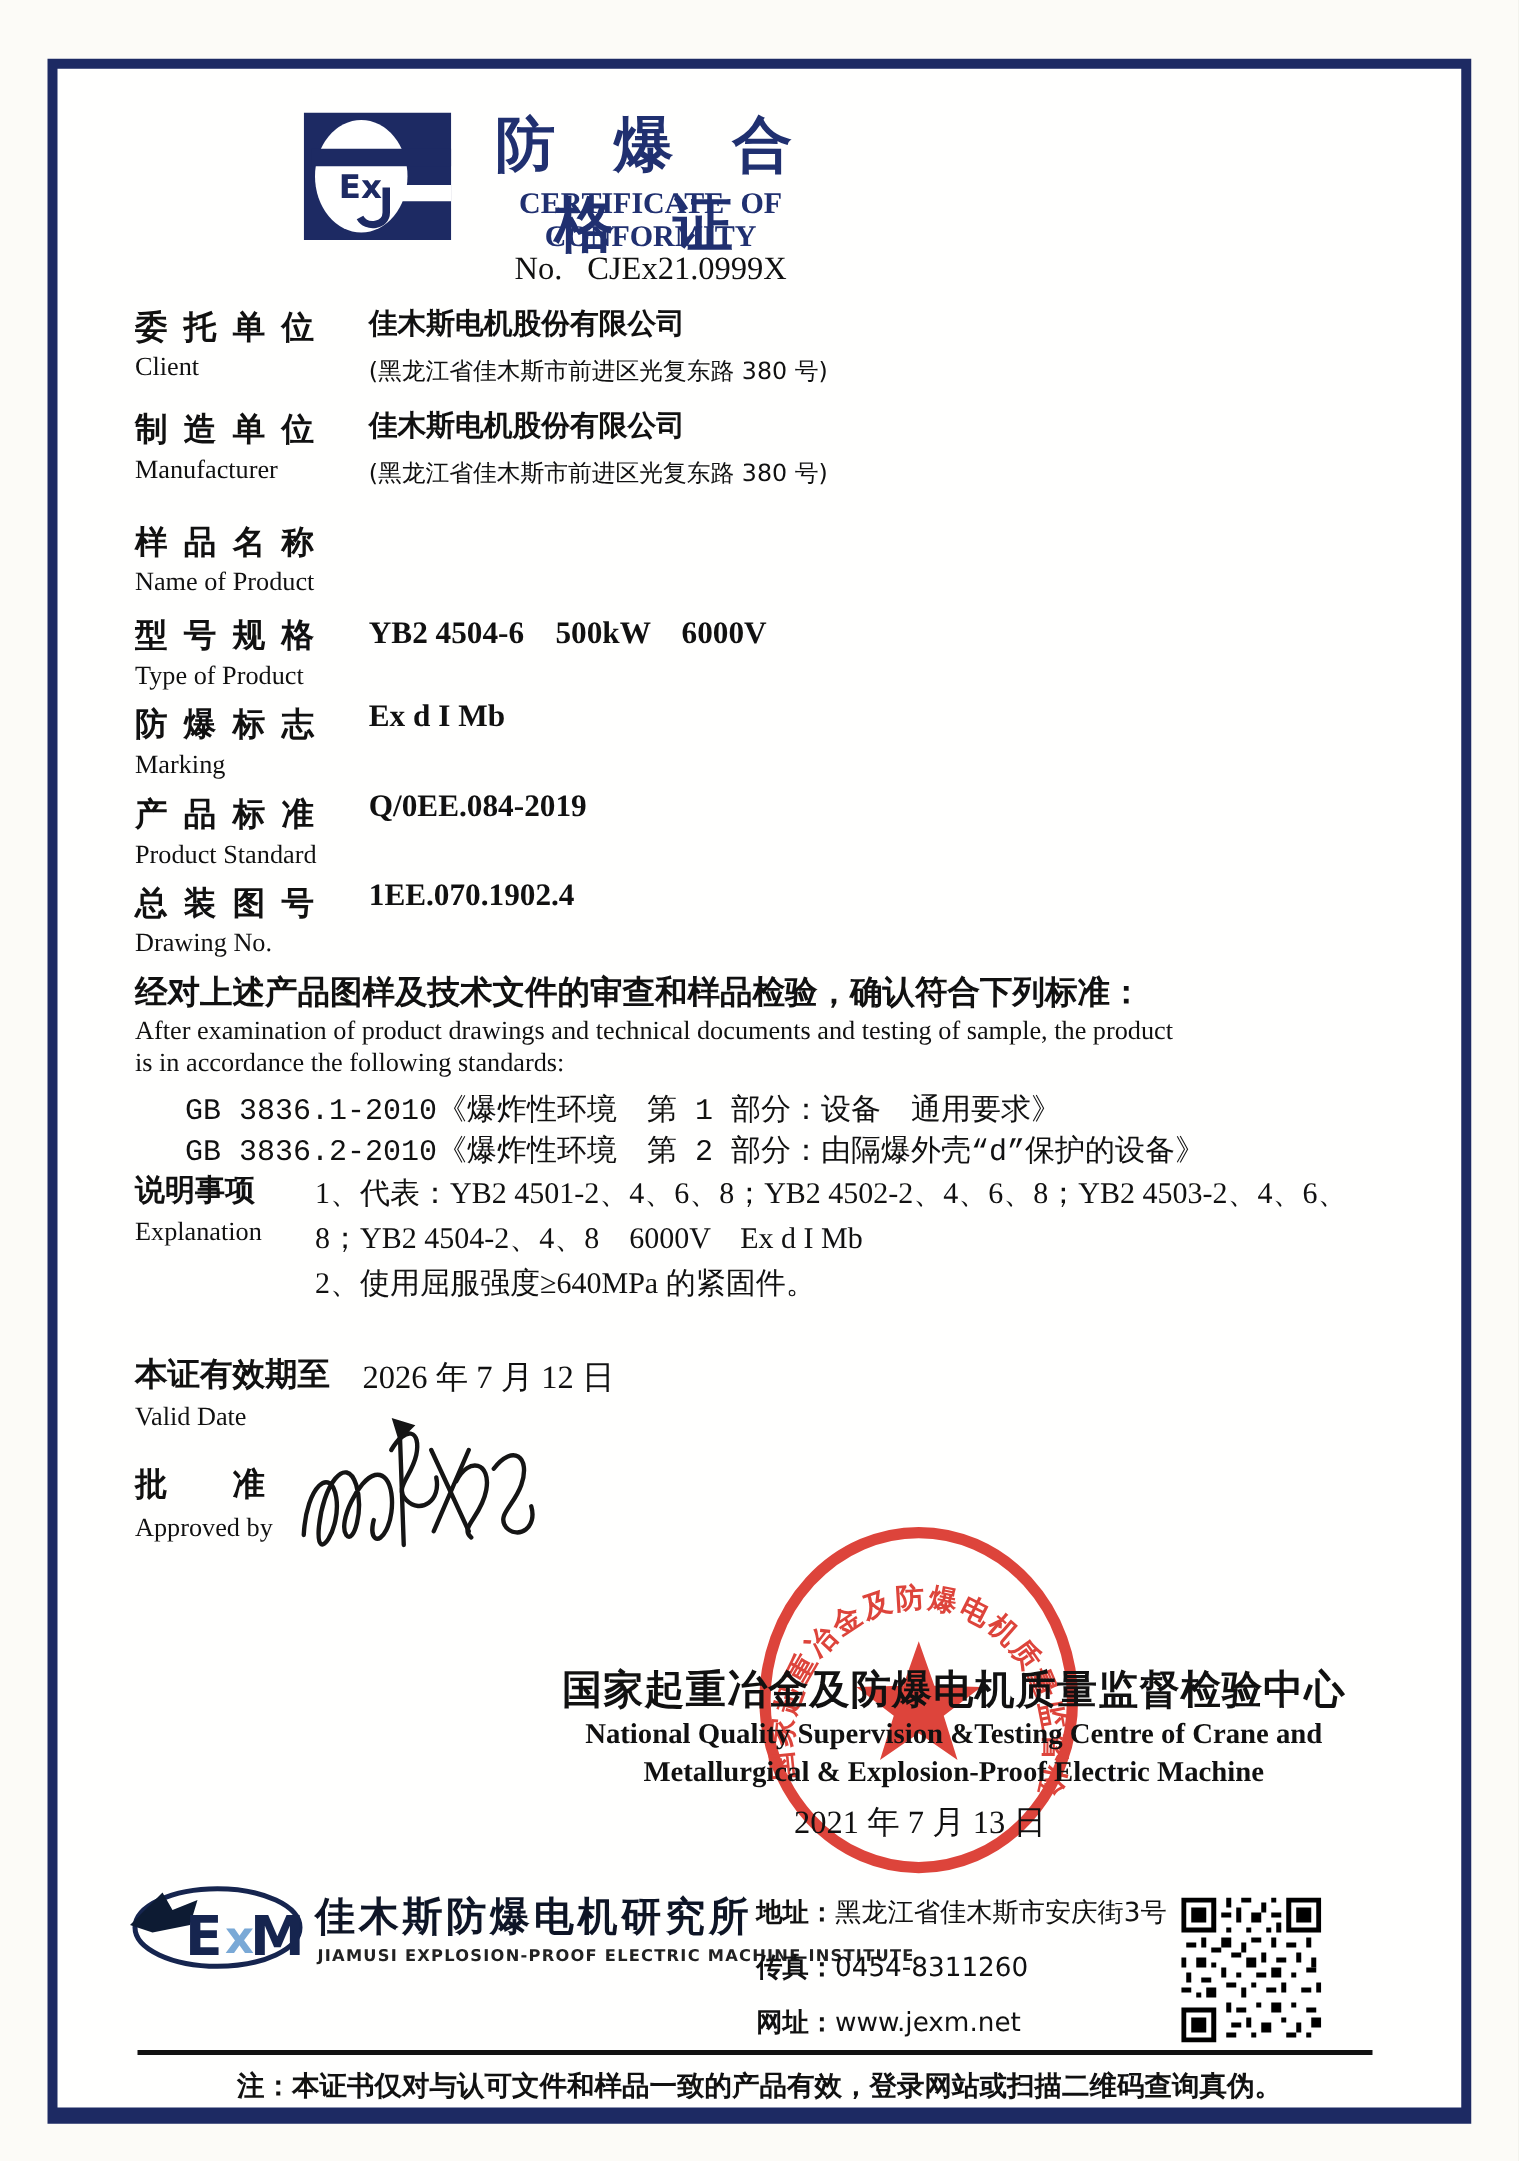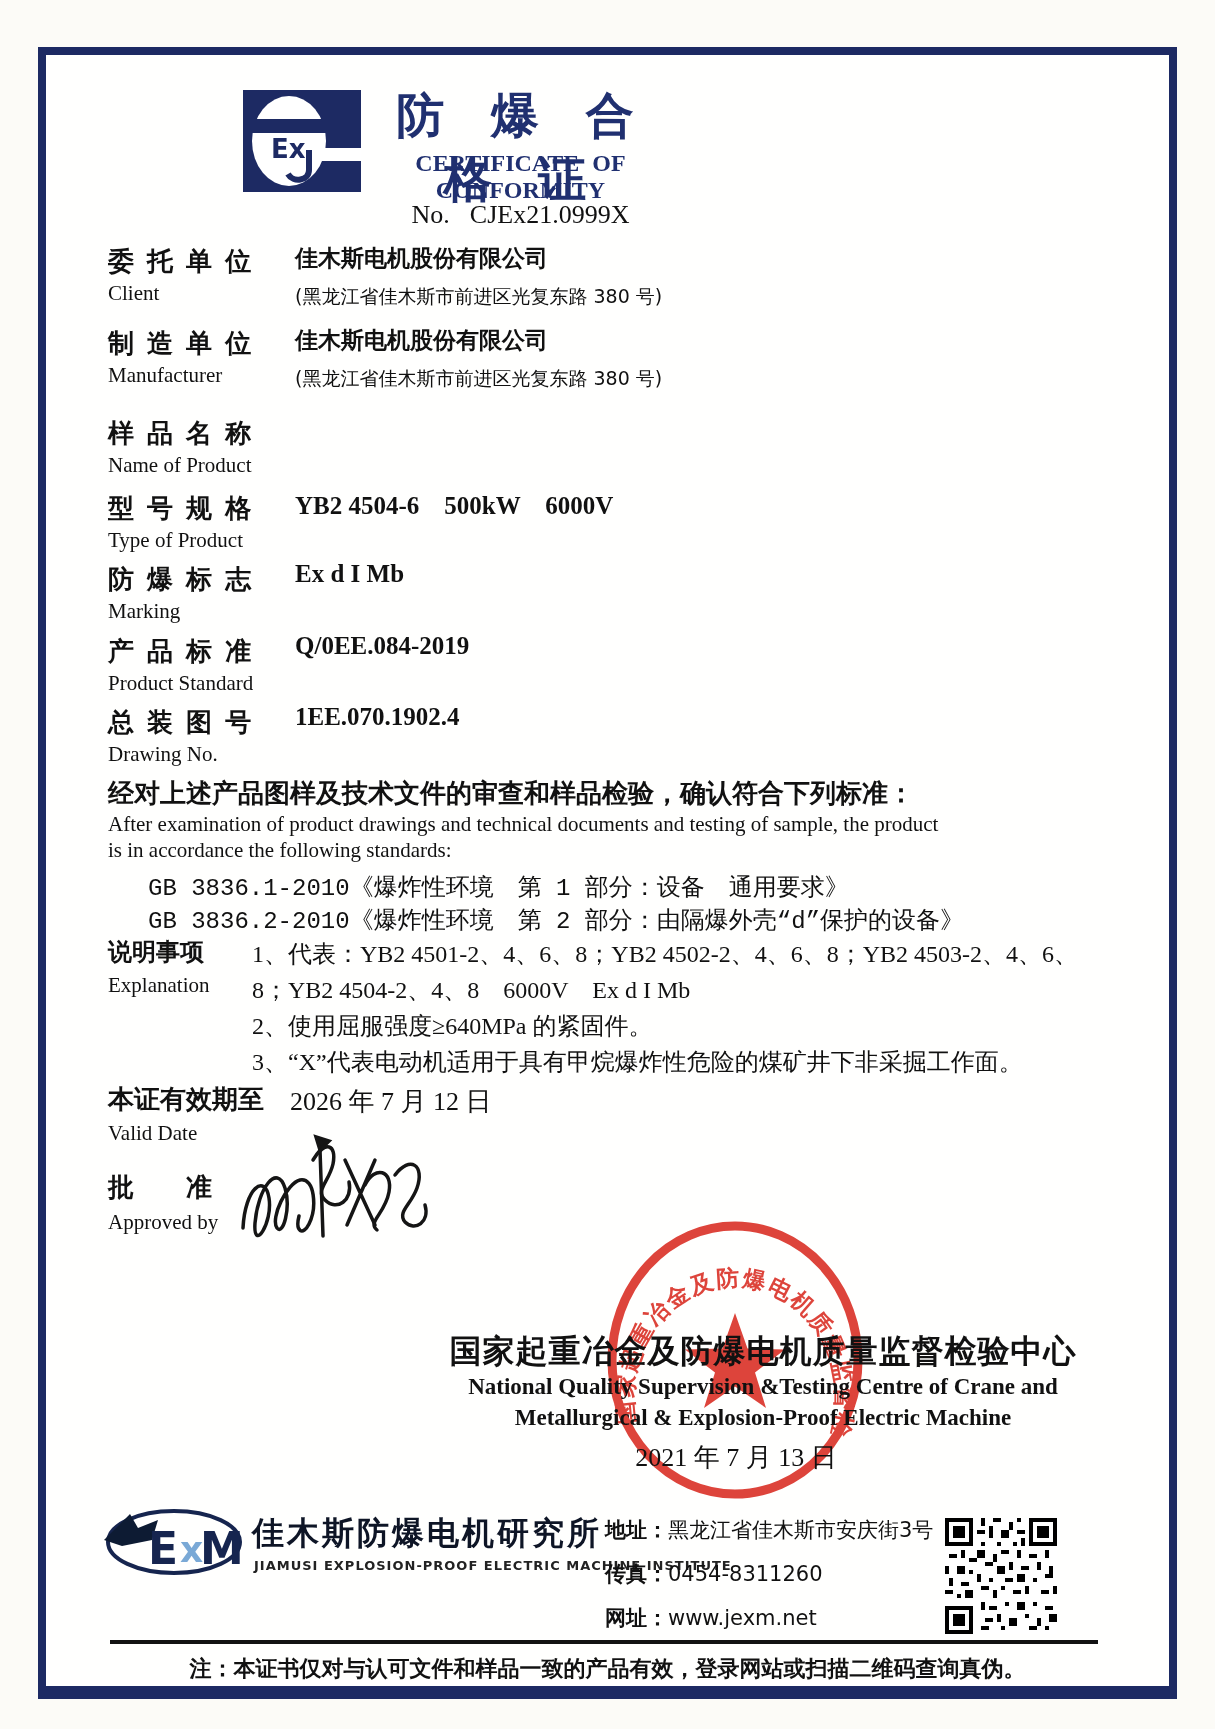--- a/index.html
+++ b/index.html
@@ -98,21 +98,20 @@
   <div class="abs para-en" style="top:812px">After examination of product drawings and technical documents and testing of sample, the product</div>
   <div class="abs para-en" style="top:838px">is in accordance the following standards:</div>
   <div class="abs std-line" style="top:871px">GB 3836.1-2010《爆炸性环境　第 1 部分：设备　通用要求》</div>
   <div class="abs std-line" style="top:904px">GB 3836.2-2010《爆炸性环境　第 2 部分：由隔爆外壳“d”保护的设备》</div>
 
   <div class="abs" style="left:108px;top:936px;font-size:24px;font-weight:bold">说明事项</div>
   <div class="abs flabel-en" style="top:973px">Explanation</div>
   <div class="abs expl-line" style="top:938px">1、代表：YB2 4501-2、4、6、8；YB2 4502-2、4、6、8；YB2 4503-2、4、6、</div>
   <div class="abs expl-line" style="top:974px">8；YB2 4504-2、4、8　6000V　Ex d I Mb</div>
   <div class="abs expl-line" style="top:1010px">2、使用屈服强度≥640MPa 的紧固件。</div>
-  <div class="abs expl-line" style="top:1046px">3、“X”代表电动机适用于具有甲烷爆炸性危险的煤矿井下非采掘工作面。</div>
 
   <div class="abs" style="left:108px;top:1082px;font-size:26px;font-weight:bold">本证有效期至</div>
   <div class="abs flabel-en" style="top:1121px">Valid Date</div>
   <div class="abs serif" style="left:290px;top:1084px;font-size:26px">2026 年 7 月 12 日</div>
 
   <div class="abs" style="left:108px;top:1170px;font-size:26px;font-weight:bold">批　　准</div>
   <div class="abs flabel-en" style="top:1210px">Approved by</div>
 
   <svg class="abs" style="left:225px;top:1128px;width:250px;height:150px;z-index:2" viewBox="0 0 250 150">
     <g stroke="#151515" stroke-width="3.5" fill="none" stroke-linecap="round">

